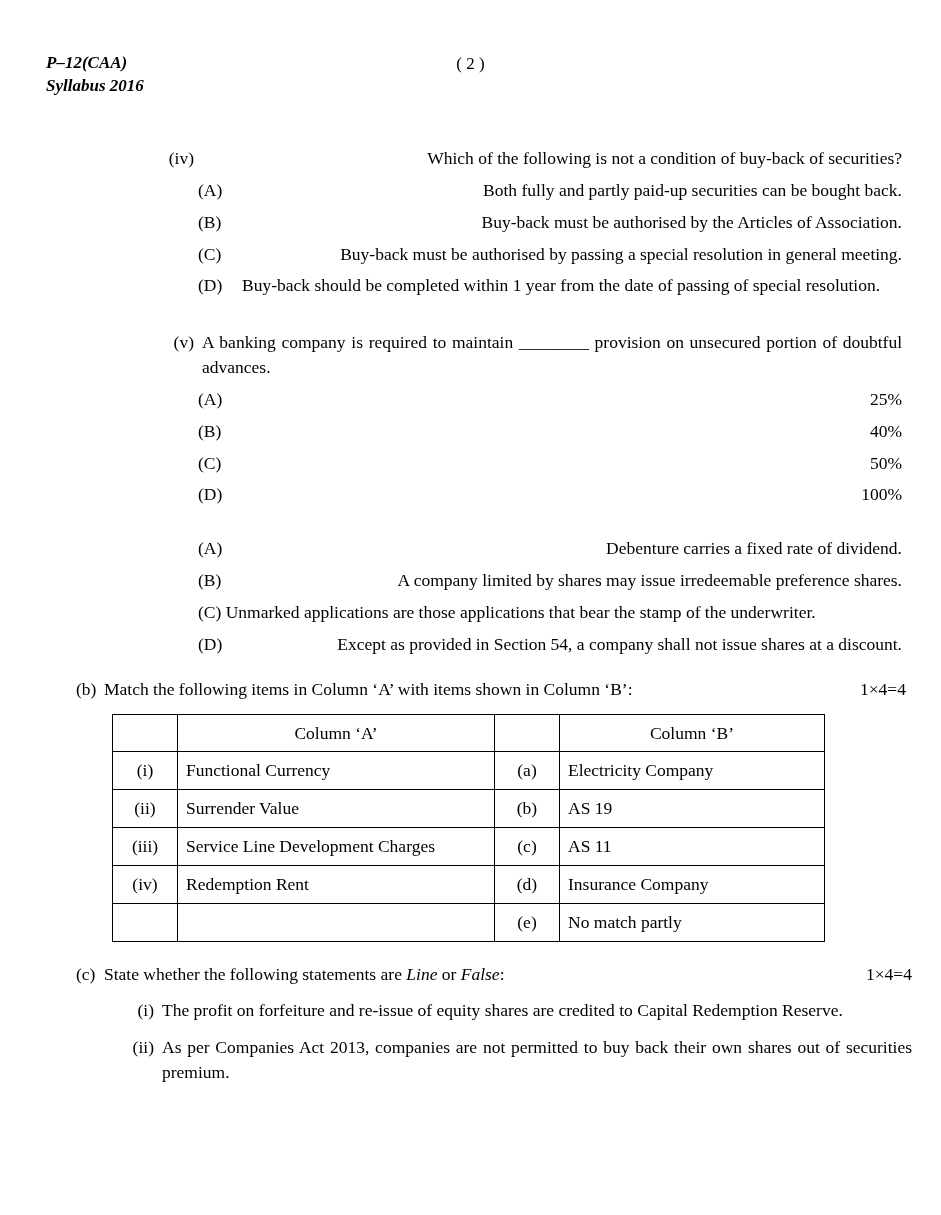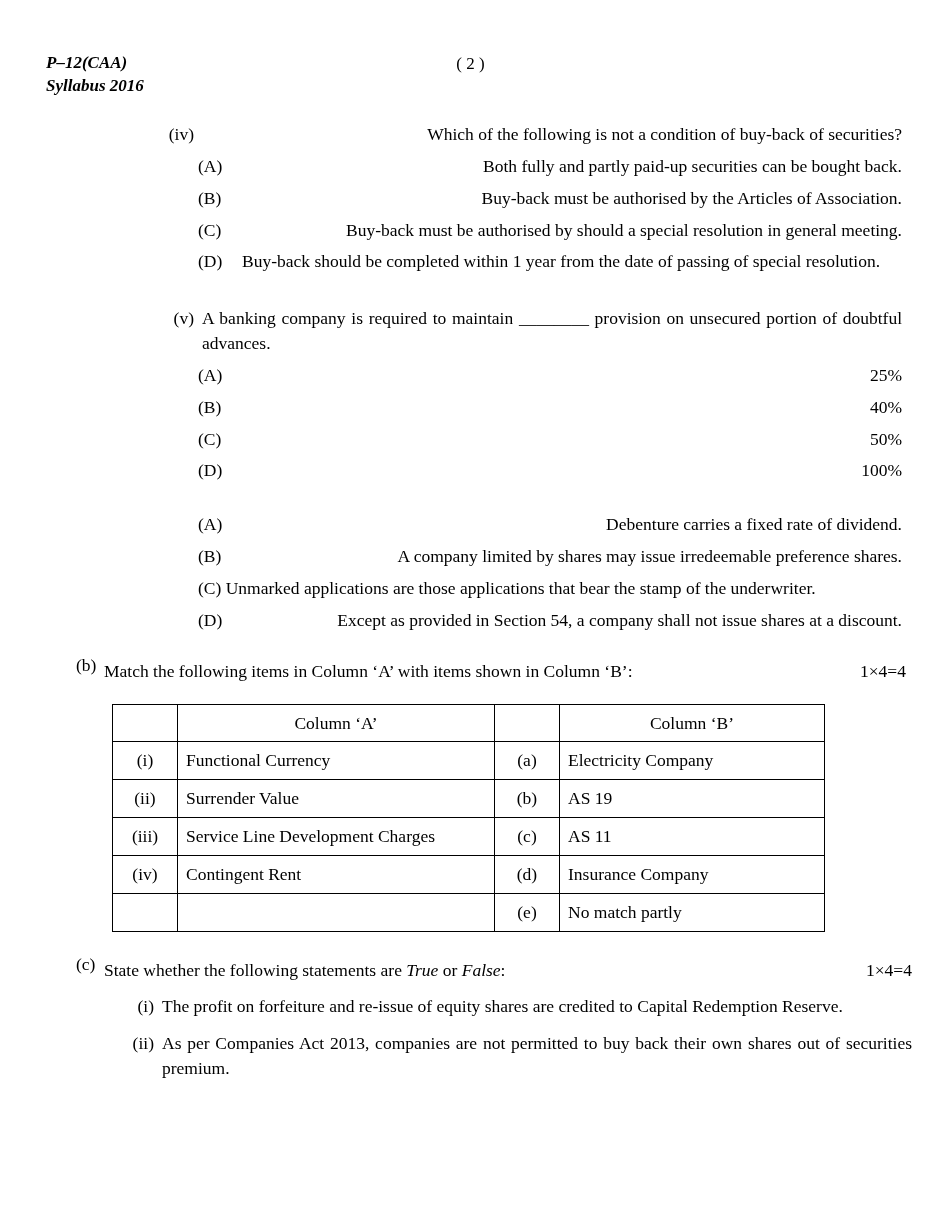--- a/index.html
+++ b/index.html
@@ -43,21 +43,21 @@
     left: 0;
     right: 0;
     top: 2px;
     text-align: center;
     font-size: 17px;
   }
 
   
   .content {
     position: absolute;
-    top: 112px;
+    top: 136px;
     left: 46px;
     width: 860px;
     font-size: 17.5px;
     line-height: 1.42;
   }
 
   .q-row {
     display: flex;
     align-items: flex-start;
     margin-top: 10px;
@@ -133,27 +133,26 @@
     position: relative;
   }
   .part-title {
     display: flex;
     justify-content: space-between;
     align-items: flex-end;
   }
   .marks {
     white-space: nowrap;
     padding-left: 14px;
-    margin-top: 6px;
   }
 
   
   table.match {
     border-collapse: collapse;
-    margin-top: 20px;
+    margin-top: 12px;
     margin-left: 8px;
     table-layout: fixed;
     font-size: 17.5px;
   }
   table.match td, table.match th {
     border: 1px solid #000;
     padding: 6px 8px;
     vertical-align: middle;
     height: 24px;
     font-weight: normal;
@@ -205,21 +204,21 @@
     <div class="q-row lvl2">
       <div class="q-marker">(A)</div>
       <div class="q-text nojust">Both fully and partly paid-up securities can be bought back.</div>
     </div>
     <div class="q-row lvl2">
       <div class="q-marker">(B)</div>
       <div class="q-text nojust">Buy-back must be authorised by the Articles of Association.</div>
     </div>
     <div class="q-row lvl2">
       <div class="q-marker">(C)</div>
-      <div class="q-text nojust">Buy-back must be authorised by should a special resolution in general meeting.</div>
+      <div class="q-text nojust">Buy-back must be authorised by passing a special resolution in general meeting.</div>
     </div>
     <div class="q-row lvl2">
       <div class="q-marker">(D)</div>
       <div class="q-text">Buy-back should be completed within 1 year from the date of passing of special resolution.</div>
     </div>
 
     <div class="gap-lg"></div>
 
     <div class="q-row lvl1">
       <div class="q-marker">(v)</div>
@@ -296,41 +295,41 @@
             <td class="col-b">AS 19</td>
           </tr>
           <tr>
             <td class="col-rn">(iii)</td>
             <td class="col-a">Service Line Development Charges</td>
             <td class="col-ln">(c)</td>
             <td class="col-b">AS 11</td>
           </tr>
           <tr>
             <td class="col-rn">(iv)</td>
-            <td class="col-a">Contingent Rent</td>
+            <td class="col-a">Redemption Rent</td>
             <td class="col-ln">(d)</td>
             <td class="col-b">Insurance Company</td>
           </tr>
           <tr>
             <td class="col-rn"></td>
             <td class="col-a"></td>
             <td class="col-ln">(e)</td>
             <td class="col-b">No match partly</td>
           </tr>
         </tbody>
           </table>
       </div>
     </div>
 
     <div class="part">
       <div class="part-marker">(c)</div>
       <div class="part-body">
         <div class="part-title">
           <div>
-            <span>State whether the following statements are </span><span class="italic">True</span><span> or </span><span class="italic">False</span><span>:</span>
+            <span>State whether the following statements are </span><span class="italic">Line</span><span> or </span><span class="italic">False</span><span>:</span>
           </div>
           <div class="marks">1×4=4</div>
         </div>
 
         <div class="clist">
           <div class="q-row">
             <div class="q-marker">(i)</div>
             <div class="q-text">The profit on forfeiture and re-issue of equity shares are credited to Capital Redemption Reserve.</div>
           </div>
           <div class="q-row">

